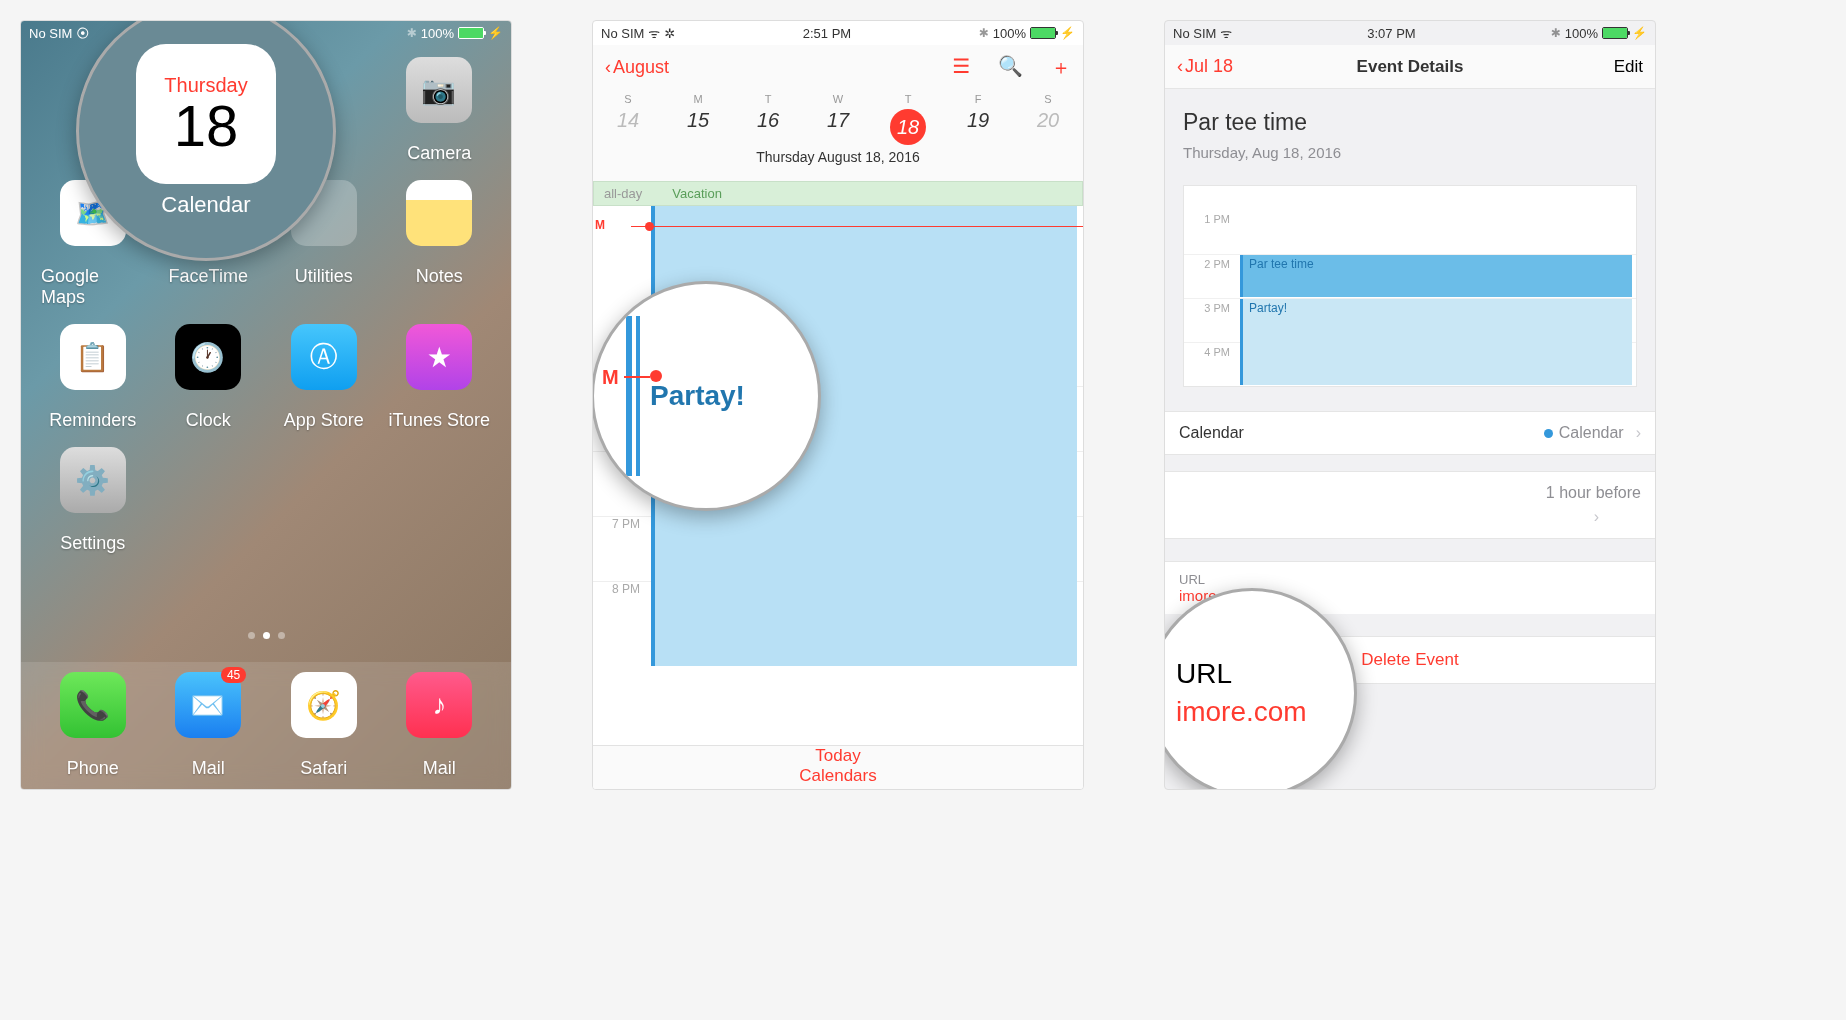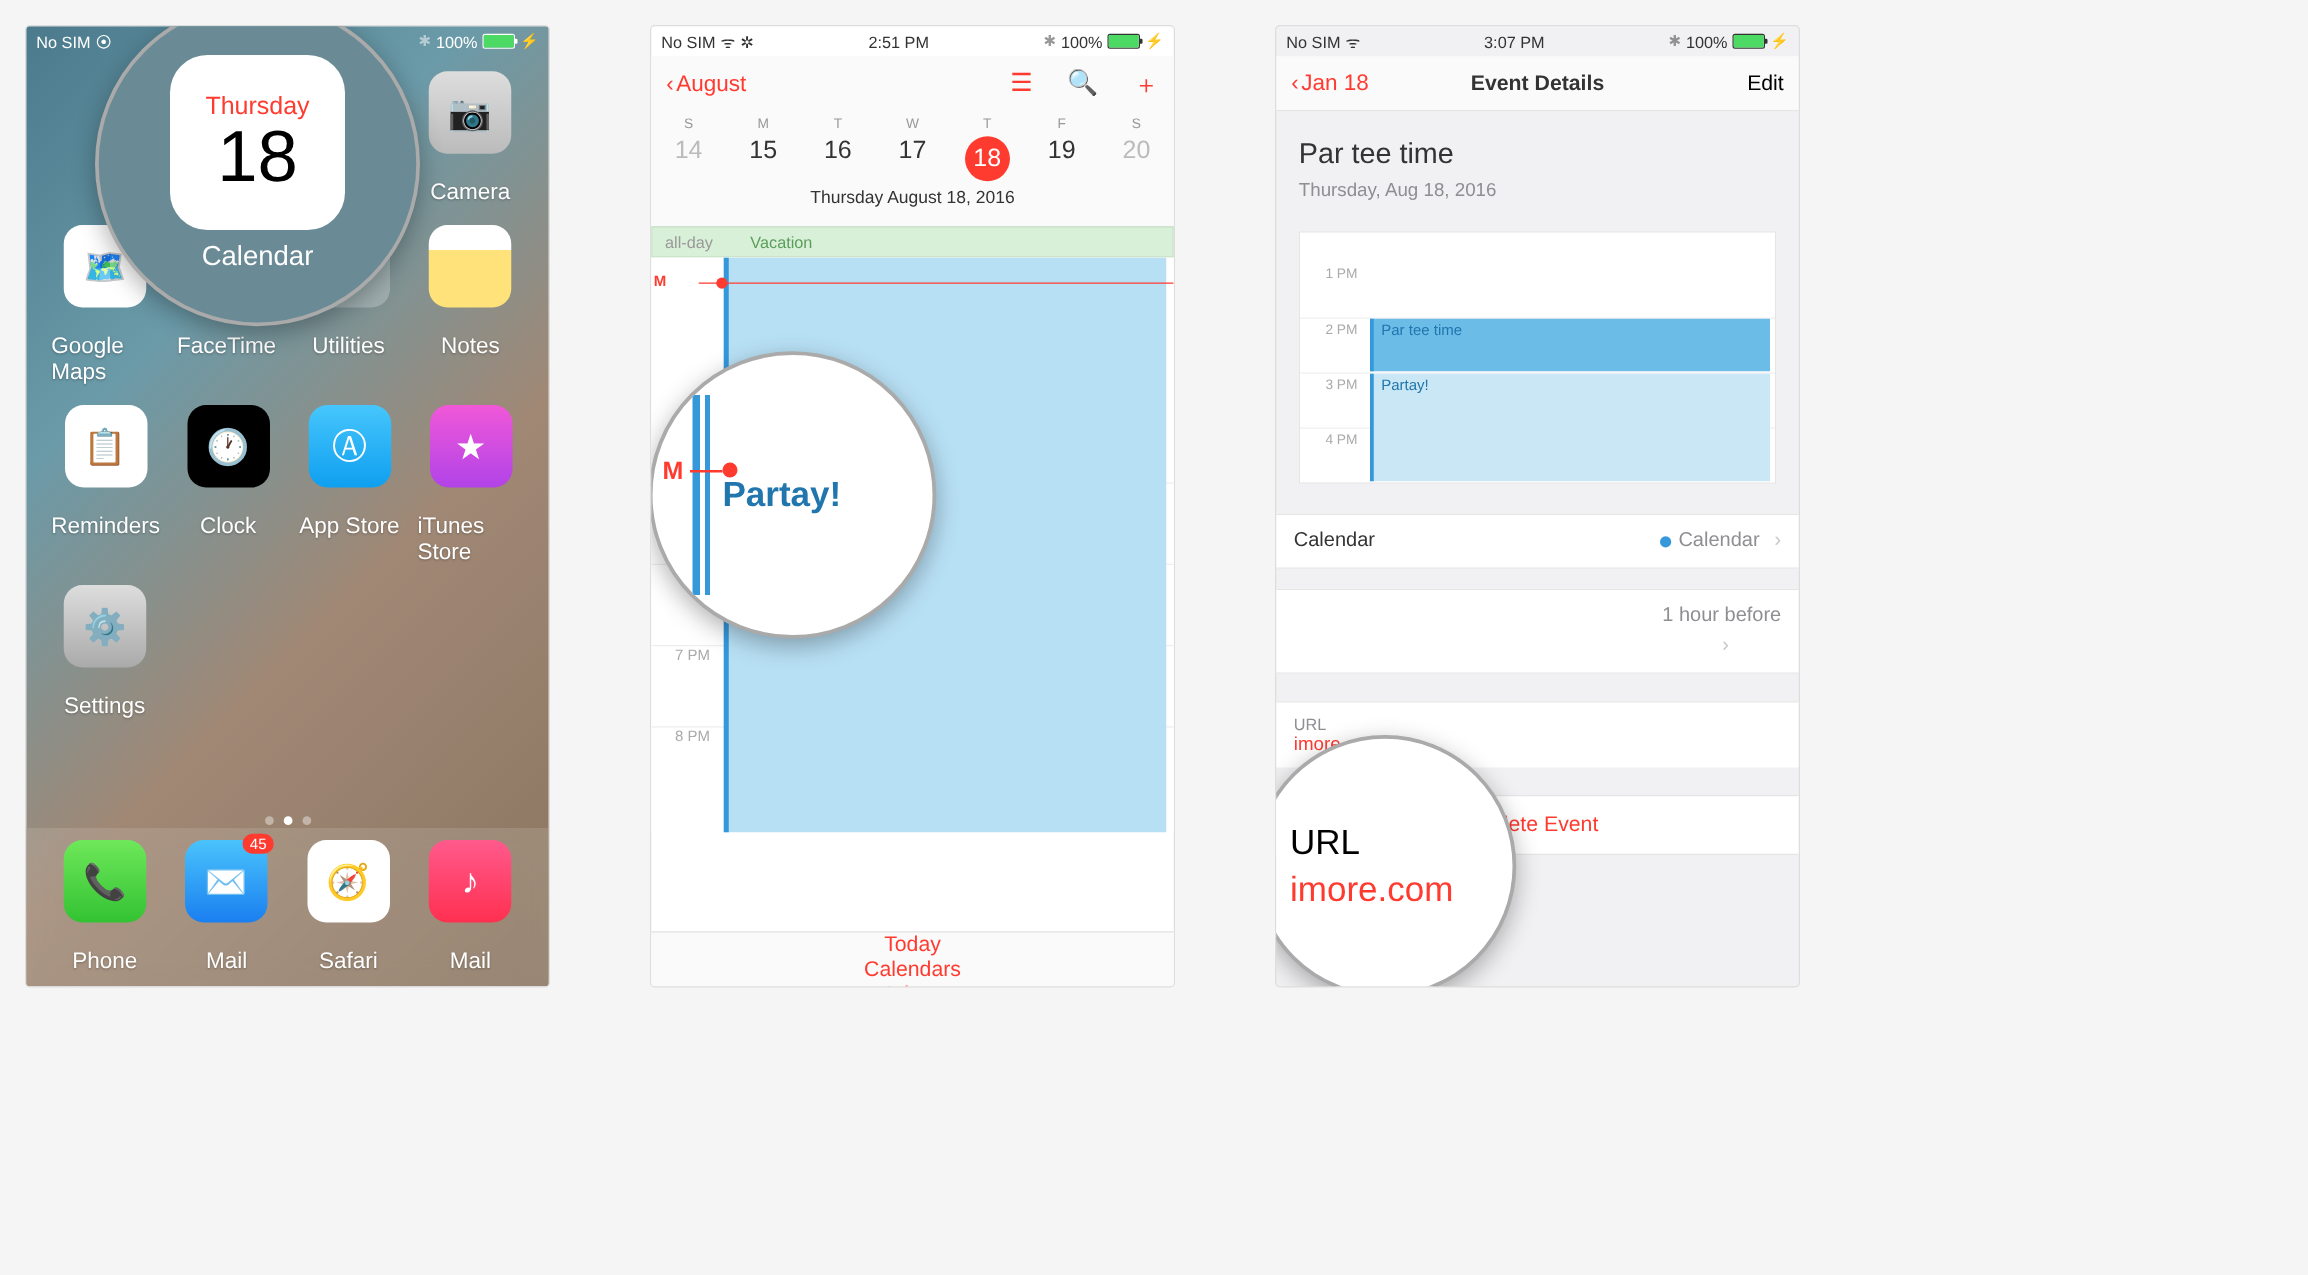--- a/index.html
+++ b/index.html
@@ -1,17 +1,17 @@
 <!DOCTYPE html>
 <html><head>
 <meta charset="utf-8">
 <style>
 * { margin: 0; padding: 0; box-sizing: border-box; font-family: -apple-system, "Helvetica Neue", Helvetica, Arial, sans-serif; }
 body { background: #f5f5f5; display: flex; gap: 80px; padding: 20px; }
-.phone { width: 420px; height: 770px; background: #fff; border-radius: 4px; border: 1px solid #ddd; position: relative; overflow: hidden; }
+.phone { width: 492px; height: 770px; background: #fff; border-radius: 4px; border: 1px solid #ddd; position: relative; overflow: hidden; }
 .status-bar { height: 24px; display: flex; align-items: center; justify-content: space-between; padding: 0 8px; font-size: 13px; color: #fff; }
 .status-bar.dark { color: #333; }
 .status-left { display: flex; align-items: center; gap: 4px; }
 .status-right { display: flex; align-items: center; gap: 4px; }
 .battery-icon { width: 26px; height: 12px; border: 1px solid currentColor; border-radius: 2px; display: inline-block; position: relative; }
 .battery-icon::after { content:''; position:absolute; right:-3px; top:3px; width:2px; height:4px; background: currentColor; border-radius: 0 1px 1px 0; }
 .battery-fill { background: #4cd964; height:100%; width:100%; border-radius:1px; display:block; }
 
 
 .phone-home { background: linear-gradient(135deg, #4a7a8c 0%, #6b9aa8 30%, #a08875 60%, #8a7560 100%); }
@@ -36,21 +36,21 @@
 
 
 .phone-cal { background:#fff; }
 .phone-cal .status-bar { color:#333; }
 .nav-bar { height:44px; display:flex; align-items:center; padding:0 12px; background:#fafafa; }
 .nav-back { color:#ff3b30; font-size:18px; display:flex; align-items:center; gap:2px; }
 .nav-icons { margin-left:auto; display:flex; gap:28px; color:#ff3b30; font-size:20px; }
 .week-header { background:#fafafa; padding:4px 0 8px; }
 .week-row { display:grid; grid-template-columns: repeat(7,1fr); text-align:center; }
 .week-row.letters { font-size:11px; color:#999; }
-.week-row.nums { font-size:20px; color:#333; margin-top:4px;}
+.week-row.nums { font-size:20px; color:#333; margin-top:4px;font-style:italic;}
 .week-row .dim { color:#bbb; }
 .week-row .today { background:#ff3b30; color:#fff; width:36px; height:36px; border-radius:50%; line-height:36px; margin:0 auto; }
 .date-sub { text-align:center; font-size:14px; color:#333; padding:4px 0 8px;}
 .allday-row { background:#d8efd8; border:1px solid #c8e0c8; padding:4px 10px; font-size:13px; display:flex; }
 .allday-label { color:#999; margin-right:30px;}
 .allday-event { color:#5a9e5a; font-weight:500; }
 .day-body { position:relative; height:460px; background:#fff; overflow:hidden; }
 .hour-row { display:flex; border-top:1px solid #eee; height:65px;}
 .hour-label { width:55px; text-align:right; padding-right:8px; font-size:12px; color:#aaa; padding-top:-6px;}
 .event-block { position:absolute; left:58px; right:6px; background:#b8e0f5; border-left:4px solid #3498db; }
@@ -313,21 +313,21 @@
         <span>100%</span>
         <span class="battery-icon">
           <span class="battery-fill"></span>
         </span>
         <span class="charge-icon">⚡</span>
       </span>
   </div>
   <div class="nav-detail" style="position:relative;">
     <div class="nav-back" style="z-index:2;">
         <span>‹</span>
-        <span>Jan 18</span>
+        <span>Jul 18</span>
       </div>
     <div class="nav-title">Event Details</div>
     <div class="nav-edit">Edit</div>
   </div>
   <div class="detail-body">
     <div class="event-title">Par tee time</div>
     <div class="event-meta">Thursday, Aug 18, 2016</div>
 
     <div class="mini-cal">
       <div class="mini-hour-row">

